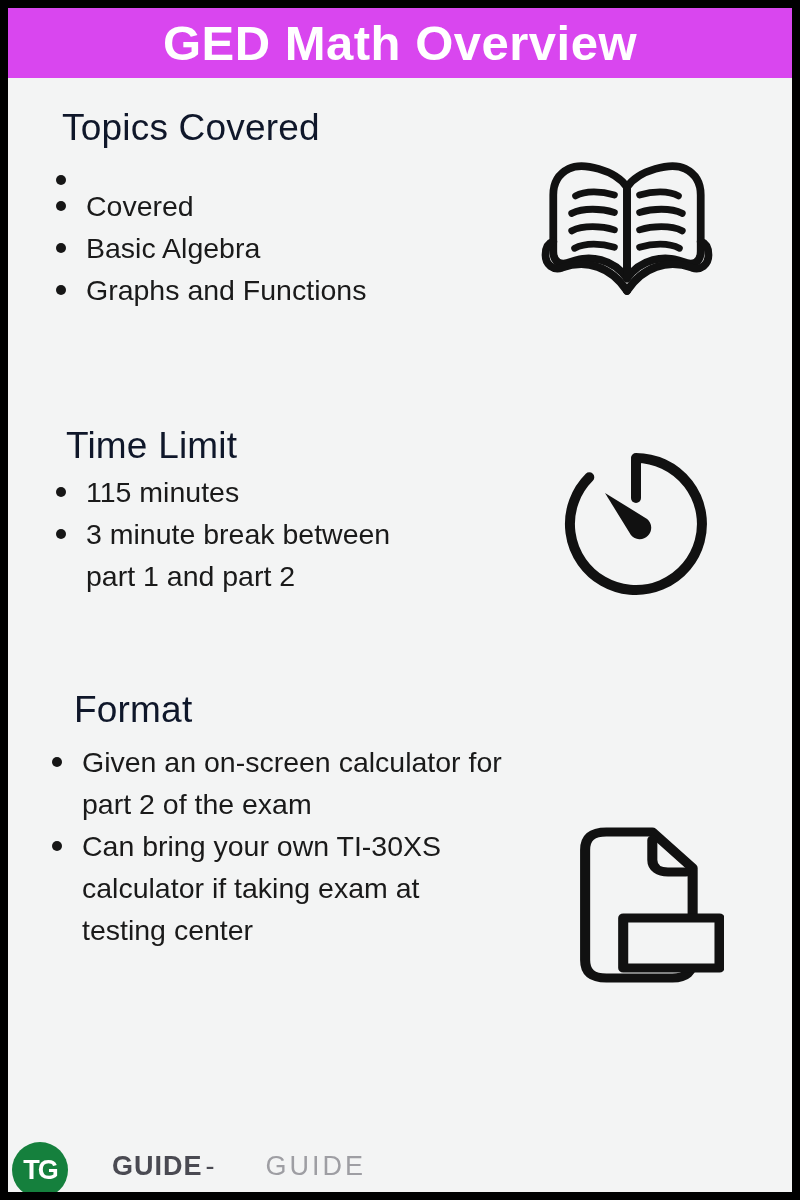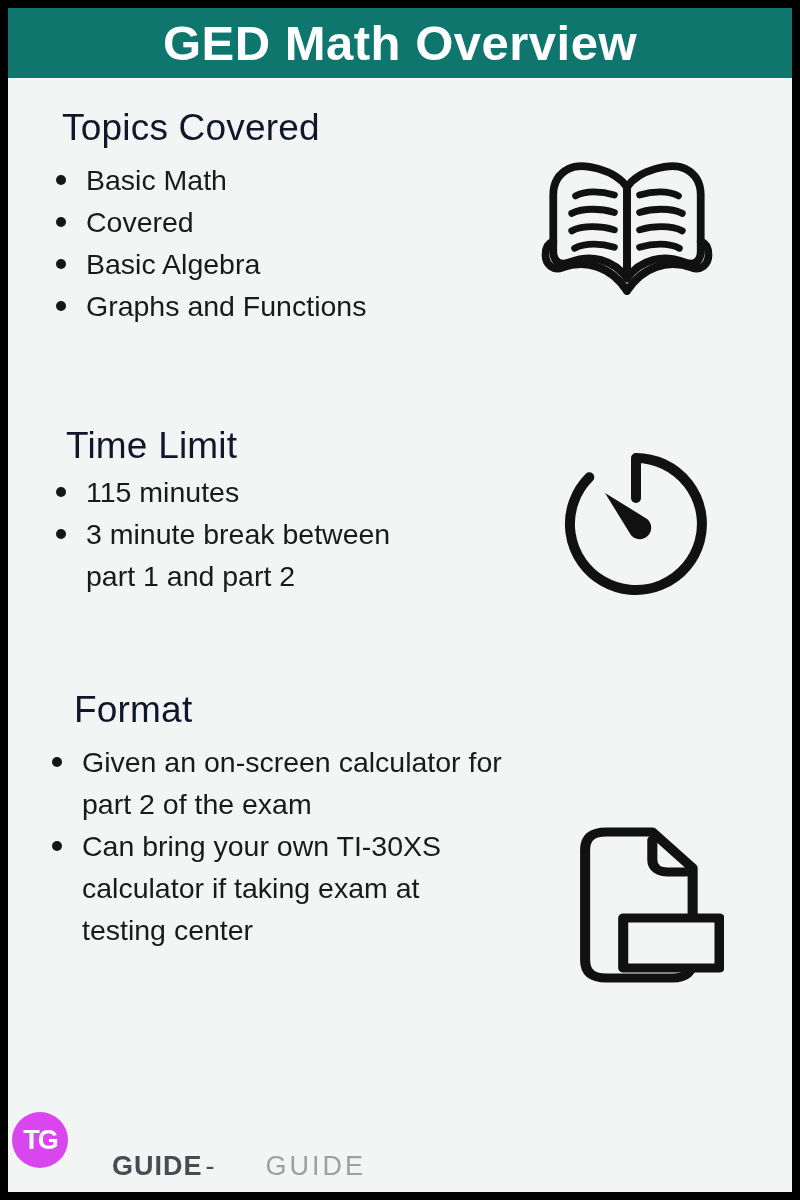--- a/index.html
+++ b/index.html
@@ -8,21 +8,21 @@
     background:#f3f4f4;font-family:"Liberation Sans",sans-serif;
   }
   .edge{position:absolute;background:#000;z-index:30;}
   .edge-top{left:0;top:0;width:800px;height:8px;}
   .edge-bottom{left:0;top:1192px;width:800px;height:8px;}
   .edge-left{left:0;top:0;width:8px;height:1200px;}
   .edge-right{left:792px;top:0;width:8px;height:1200px;}
 
   .header{
     position:absolute;left:8px;top:8px;width:784px;height:70px;
-    background:#0f766e;display:flex;align-items:center;justify-content:center;
+    background:#d946ef;display:flex;align-items:center;justify-content:center;
   }
   .header h1{margin:0;color:#ffffff;font-size:49px;font-weight:700;letter-spacing:.5px;}
 
   .section-heading{position:absolute;margin:12px;font-size:37px;font-weight:400;color:#0f172a;letter-spacing:.2px;}
   #heading-topics{left:50px;top:95px;}
   #heading-time{left:54px;top:413px;}
   #heading-format{left:62px;top:677px;}
 
   .bullet-list{position:absolute;display:flex;flex-direction:column;}
   #list-topics{left:56px;top:159px;width:440px;}
@@ -31,22 +31,22 @@
   .bullet-item{display:flex;}
   .dot{width:10px;height:10px;border-radius:50%;background:#161616;margin:16px 20px 0 0;flex:none;}
   .item-text{font-size:28.5px;line-height:42px;color:#1a1a1a;white-space:pre-line;}
 
   .icon{position:absolute;}
   #icon-book{left:530px;top:152px;}
   #icon-timer{left:556px;top:436px;}
   #icon-doc{left:556px;top:820px;}
 
   .logo-circle{
-    position:absolute;left:12px;top:1112px;width:56px;height:56px;border-radius:50%;
-    background:#d946ef;color:#ffffff;display:flex;align-items:center;justify-content:center;
+    position:absolute;left:12px;top:1142px;width:56px;height:56px;border-radius:50%;
+    background:#15803d;color:#ffffff;display:flex;align-items:center;justify-content:center;
     font-weight:700;font-size:27px;letter-spacing:-2px;z-index:5;
   }
   .brand{position:absolute;left:112px;top:1151px;font-size:27px;display:flex;align-items:baseline;z-index:5;}
   .brand-bold{font-weight:700;color:#4a4a52;letter-spacing:1px;}
   .brand-sep{font-weight:400;color:#4a4a52;margin:0 3px;}
   .brand-light{font-weight:400;color:#9e9ea3;letter-spacing:3px;margin-left:48px;}
 </style>
 </head>
 <body>
 
@@ -58,21 +58,20 @@
   <div class="edge edge-right"></div>
 
   <div class="header">
     <h1>GED Math Overview</h1>
   </div>
 
   <h2 class="section-heading" id="heading-topics">Topics Covered</h2>
   <div class="bullet-list" id="list-topics">
     <div class="bullet-item">
       <span class="dot"></span>
-      <span class="item-text">Basic Math</span>
     </div>
     <div class="bullet-item">
       <span class="dot"></span>
       <span class="item-text">Covered</span>
     </div>
     <div class="bullet-item">
       <span class="dot"></span>
       <span class="item-text">Basic Algebra</span>
     </div>
     <div class="bullet-item">

